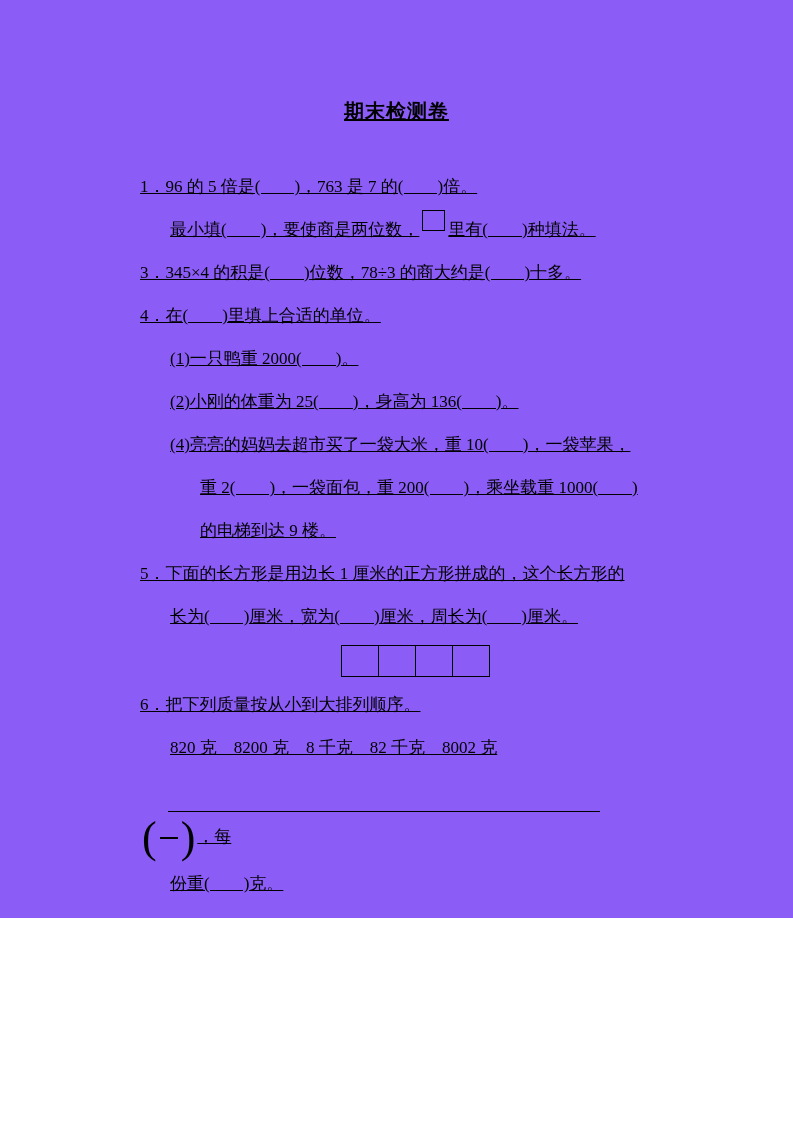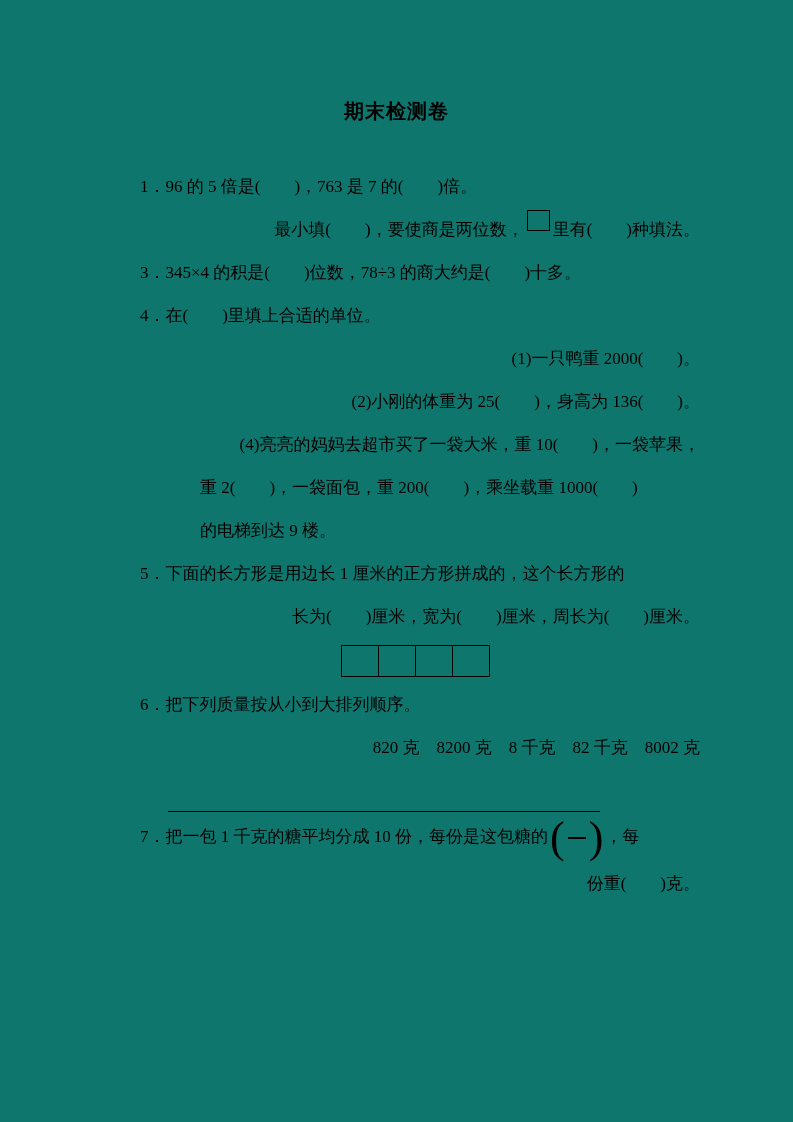--- a/index.html
+++ b/index.html
@@ -1,31 +1,32 @@
 <!DOCTYPE html>
 <html><head>
 <meta charset="utf-8">
 <style>
   html,body{margin:0;padding:0;background:#ffffff;}
   .page{
     position:relative;
-    width:793px;height:1122px;
-    background:#0f766e;color:#000000;
+    width:793px;height:918px;
+    background:#8b5cf6;color:#000000;
     font-family:"Liberation Serif","DejaVu Serif",serif;
     font-size:17px;
     overflow:hidden;
+    text-decoration:underline;
   }
   .title{
     margin:0;padding-top:98px;
     text-align:center;
     font-size:20px;font-weight:bold;letter-spacing:1px;
   }
   .content{margin:40px 0 0 140px;width:560px;}
   .line{line-height:43px;white-space:nowrap;}
-  .indent1{padding-left:30px;text-align:right;}
+  .indent1{padding-left:30px;}
   .indent2{padding-left:60px;}
   .blank-box{
     display:inline-block;
     width:21px;height:19px;
     border:1px solid #000;
     vertical-align:4px;
     margin:0 3px;
   }
   .figure-row{height:45px;display:flex;align-items:center;}
   .rect-figure{display:flex;margin-left:201px;}
@@ -94,21 +95,21 @@
     </div>
 
     <div class="line">6．把下列质量按从小到大排列顺序。</div>
     <div class="line indent1">820 克　8200 克　8 千克　82 千克　8002 克</div>
 
     <div class="answer-line-row">
       <div class="answer-line"></div>
     </div>
 
     <div class="line">
-      <span>7．把一包 1 千克的糖平均分成 10 份，每份是这包糖的</span><span class="frac-blank">
+      <span class="frac-blank">
           <span class="frac-paren">(</span>
           <span class="frac-bar"></span>
           <span class="frac-paren">)</span>
         </span><span>，每</span>
     </div>
     <div class="line indent1">份重(　　)克。</div>
 
   </div>
 </div>
 

